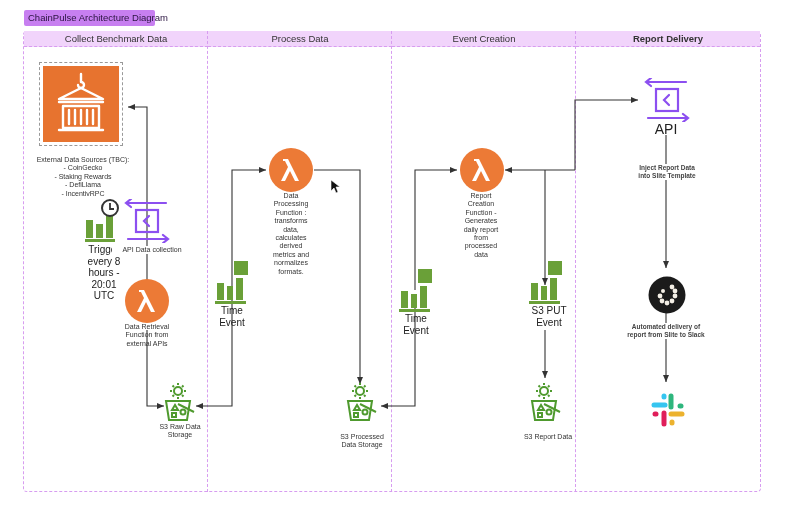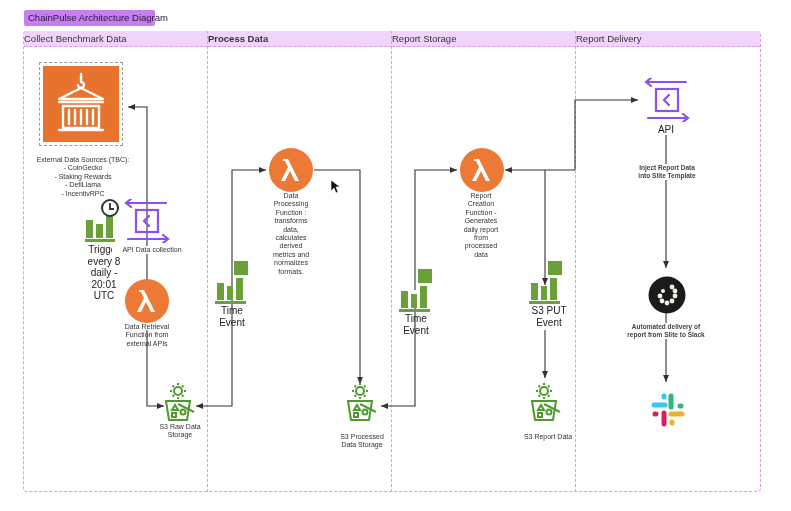--- a/index.html
+++ b/index.html
@@ -4,44 +4,44 @@
 <style>
   html, body { margin: 0; padding: 0; background: #ffffff; }
   body { width: 791px; height: 511px; position: relative; overflow: hidden;
          font-family: "Liberation Sans", sans-serif; color: #333; }
   .title-badge { position: absolute; left: 24px; top: 10px; width: 131px; height: 16px;
     background: #c77ff0; border-radius: 2px; font-size: 9.5px; line-height: 16px;
     color: #2a1440; padding-left: 4px; box-sizing: border-box; white-space: nowrap; }
   .pool { position: absolute; left: 23px; top: 31px; width: 738px; height: 461px;
     border: 1.3px dashed #d79cf0; border-radius: 4px; box-sizing: border-box; }
   .lane-header { position: absolute; top: 31px; height: 16px; background: #f1d4fb;
-    font-size: 9.5px; line-height: 15px; text-align: left; color: #333;
+    font-size: 9.5px; line-height: 15px; text-align: center; color: #333;
     border-bottom: 1.3px dashed #d79cf0; box-sizing: border-box; }
   .lane-sep { position: absolute; top: 31px; height: 461px; width: 0;
     border-left: 1.3px dashed #d79cf0; }
   .lbl { position: absolute; text-align: center; font-size: 7px; line-height: 8.4px; color: #333; }
   .lbl-big { position: absolute; text-align: center; font-size: 10px; line-height: 11.5px; color: #222; }
   .lbl-bold { position: absolute; text-align: center; font-size: 6.5px; line-height: 8px;
     font-weight: bold; color: #444; background: #fff; }
   svg.overlay { position: absolute; left: 0; top: 0; }
   .icon { position: absolute; }
   .ext-box { position: absolute; left: 39px; top: 62px; width: 84px; height: 84px;
     border: 1.3px dashed #999; box-sizing: border-box; }
   .cursor { position: absolute; left: 331px; top: 180px; }
 </style>
 </head>
 <body>
 
 <div class="title-badge">ChainPulse Architecture Diagram</div>
 
 <div class="pool"></div>
 <div class="lane-header" style="left:24px;width:184px;">Collect Benchmark Data</div>
-<div class="lane-header" style="left:208px;width:184px;font-weight:bold;">Process Data</div>
-<div class="lane-header" style="left:392px;width:184px;">Report Storage</div>
-<div class="lane-header" style="left:576px;width:184px;">Report Delivery</div>
+<div class="lane-header" style="left:208px;width:184px;">Process Data</div>
+<div class="lane-header" style="left:392px;width:184px;">Event Creation</div>
+<div class="lane-header" style="left:576px;width:184px;font-weight:bold;">Report Delivery</div>
 <div class="lane-sep" style="left:207px;"></div>
 <div class="lane-sep" style="left:391px;"></div>
 <div class="lane-sep" style="left:575px;"></div>
 
 <svg class="overlay" width="791" height="511">
   <defs>
     <marker id="ah" markerWidth="8" markerHeight="8" refX="7" refY="4" orient="auto" markerUnits="userSpaceOnUse">
       <path d="M0,1 L7,4 L0,7 z" fill="#333"></path>
     </marker>
   </defs>
@@ -86,21 +86,21 @@
   <rect x="2" y="22" width="7" height="18" fill="#6aa038"></rect>
   <rect x="12" y="26" width="7" height="14" fill="#6aa038"></rect>
   <rect x="22" y="18" width="7" height="22" fill="#6aa038"></rect>
   <rect x="1" y="41" width="30" height="3" fill="#6aa038"></rect>
   <circle cx="26" cy="10" r="8" fill="#fff" stroke="#333" stroke-width="2"></circle>
   <path d="M26,5 L26,11 L30,11" fill="none" stroke="#333" stroke-width="1.8"></path>
 </svg>
 <div class="lbl-big" style="left:84px;top:244px;width:40px;">
   <div>Trigger</div>
   <div>every 8</div>
-  <div>daily -</div>
+  <div>hours -</div>
   <div>20:01</div>
   <div>UTC</div>
 </div>
 
 <svg class="icon" style="left:122px;top:199px;" width="52" height="44" viewBox="0 0 52 44">
   <g stroke="#8c4ff0" stroke-width="2.2" fill="none" stroke-linecap="round">
     <path d="M44,4 L4,4 M9,0 L4,4 L9,8"></path>
     <rect x="14" y="11" width="22" height="22"></rect>
     <path d="M27,17 L22,22 L27,27"></path>
     <path d="M6,40 L46,40 M41,36 L46,40 L41,44"></path>
@@ -236,21 +236,21 @@
 <div class="lbl" style="left:515px;top:433px;width:66px;">S3 Report Data</div>
 
 <svg class="icon" style="left:642px;top:78px;" width="52" height="44" viewBox="0 0 52 44">
   <g stroke="#8c4ff0" stroke-width="2.2" fill="none" stroke-linecap="round">
     <path d="M44,4 L4,4 M9,0 L4,4 L9,8"></path>
     <rect x="14" y="11" width="22" height="22"></rect>
     <path d="M27,17 L22,22 L27,27"></path>
     <path d="M6,40 L46,40 M41,36 L46,40 L41,44"></path>
   </g>
 </svg>
-<div class="lbl-big" style="left:646px;top:124px;width:40px;font-size:10px;">API</div>
+<div class="lbl-big" style="left:646px;top:124px;width:40px;font-size:14px;">API</div>
 
 <div class="lbl-bold" style="left:628px;top:164px;width:78px;">
   <div>Inject Report Data</div>
   <div>into Slite Template</div>
 </div>
 
 <svg class="icon" style="left:648px;top:276px;" width="38" height="38" viewBox="0 0 38 38">
   <circle cx="19" cy="19" r="18.5" fill="#1b1b1b"></circle>
   <g fill="#f4efe6">
     <circle cx="24" cy="11" r="2.4"></circle>

